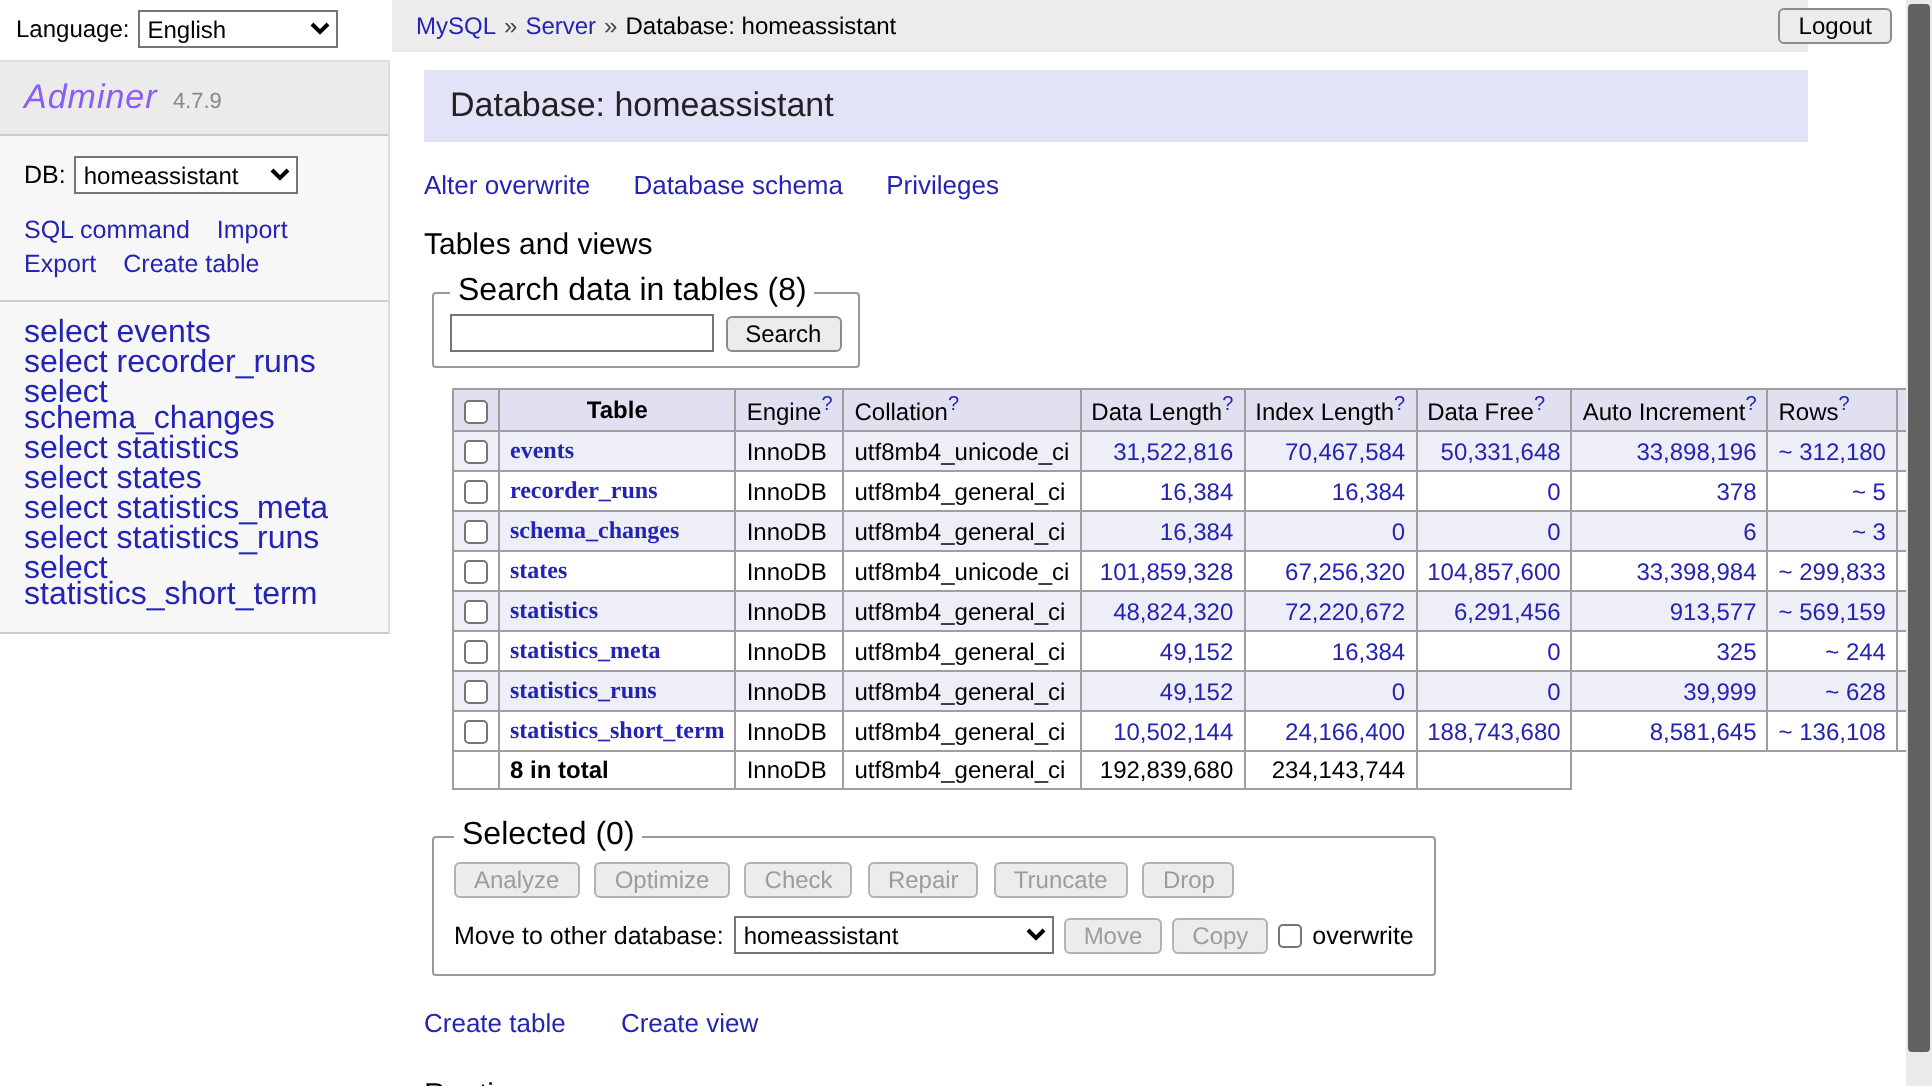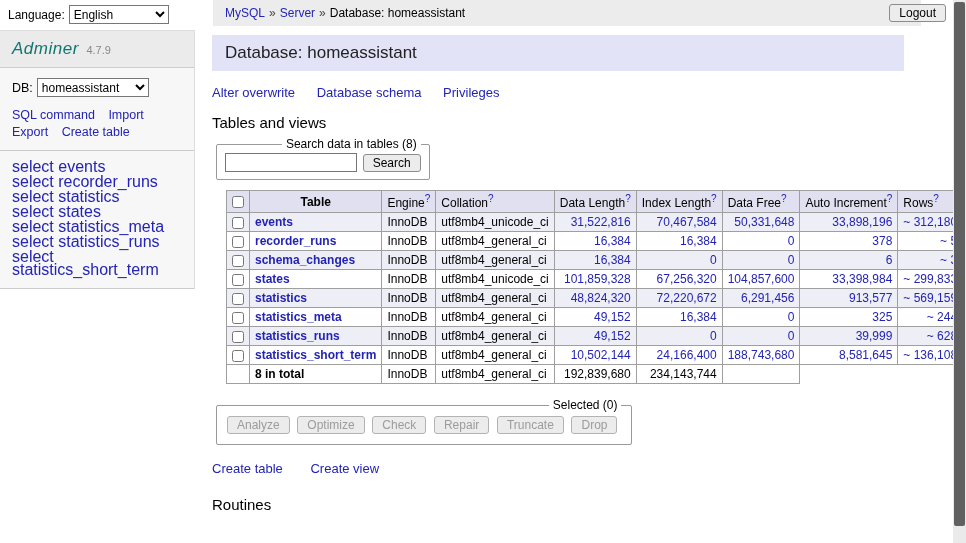--- a/index.html
+++ b/index.html
@@ -18,35 +18,35 @@
   button:disabled { color:#9c9c9c; border-color:#b3b3b3; background:#ececec; }
   input[type=text] { border:1px solid #767676; height:19px; font-size:12px; padding:0 3px; background:#fff; }
   input[type=checkbox] { width:12px; height:12px; vertical-align:middle; }
 
   
   #lang-bar { position:absolute; top:0; left:0; width:190px; height:30px; padding:5px 8px; font-size:12px; }
   #lang-bar select { width:100px; margin-left:4px; }
 
   
   #breadcrumb {
-    position:absolute; left:213px; top:0; width:708px; height:26px;
+    position:absolute; left:196px; top:0; width:708px; height:26px;
     background:var(--breadcrumb-bg,#ececec); padding:6px 12px; font-size:12px;
   }
   #breadcrumb .sep { color:#444; margin:0 4px; }
 
   #logout { position:absolute; top:4px; right:20px; }
 
   
   #sidebar {
     position:absolute; left:0; top:30px; width:195px;
     background:var(--sidebar-bg,#f7f7f7);
     border-bottom:1px solid #ccc; border-right:1px solid #ddd;
   }
   .brand { background:var(--brand-bg,#ebebeb); border-top:1px solid #ddd; border-bottom:1px solid #ccc; padding:8px 12px; }
-  .brand-name { font-style:italic; font-size:17px; color:#0f766e; letter-spacing:.5px; }
+  .brand-name { font-style:italic; font-size:17px; color:#8b5cf6; letter-spacing:.5px; }
   .brand-ver { font-size:11px; color:#888; margin-left:4px; }
   .dbrow { padding:10px 12px 4px; font-size:12.5px; }
   .dbrow select { width:112px; margin-left:4px; }
   .quick { padding:6px 12px 9px; border-bottom:1px solid #ccc; font-size:12.5px; line-height:17px; }
   .quick a { margin-right:10px; }
   .tlinks { padding:8px 12px 11px; font-size:16px; }
   .tlinks a { display:block; line-height:13px; padding:1px 0; }
 
   
   #scrollbar { position:absolute; right:0; top:0; width:13px; height:543px; background:#eaeaea; }
@@ -58,34 +58,34 @@
     margin-top:9px; background:var(--h2-bg,#e3e3f8);
     padding:8px 13px; font-size:17px; font-weight:400; color:#222;
   }
   .db-actions { margin-top:14px; font-size:13px; }
   .db-actions a { margin-right:18px; }
   #main h3 { font-size:15px; font-weight:400; color:#000; }
   #tables-heading { margin-top:14px; }
   #routines-heading { margin-top:20px; }
 
   fieldset { display:inline-block; border:1px solid #999; border-radius:2px; }
-  legend { font-size:12px; padding:0 4px;text-align:right; }
+  legend { font-size:16px; padding:0 4px; }
   #search-fieldset { margin:6px 0 0 4px; padding:2px 8px 7px; }
   #search-fieldset input { width:132px; }
   #search-fieldset button { margin-left:2px; }
 
   
   #tables-table { margin:10px 0 0 14px; border-collapse:collapse; font-size:12px; }
   #tables-table th, #tables-table td { border:1px solid #9f9f9f; padding:2px 5px; height:17px; white-space:nowrap; }
   #tables-table thead th, #tables-table thead td { background:var(--thead-bg,#e0e0f0); }
   .h-name { font-weight:bold; text-align:center; min-width:118px; }
   .h { font-weight:400; text-align:left; }
   .h sup a { font-size:10px; }
   #tables-table tbody th { font-weight:normal; text-align:left; background:transparent; }
-  .c-name a { font-weight:bold; }
+  .c-name a { font-weight:bold;font-family:Liberation Serif, serif; }
   .num { text-align:right; min-width:62px; }
   .c-check { text-align:center; padding:2px 3px; width:20px; }
   .c-engine { min-width:42px;margin-left:33px; }
   .c-coll { min-width:92px; }
   .c-comment { min-width:54px; }
   tr.odd { background:var(--odd-bg,#eeeef6); }
   #total-row .t-name { font-weight:bold; }
   #total-row .nb { border:none; background:#fff; }
 
   
@@ -124,20 +124,21 @@
       <a>Import</a>
     </div>
     <div>
       <a>Export</a>
       <a>Create table</a>
     </div>
   </div>
   <div class="tlinks">
     <a>select events</a>
     <a>select recorder_runs</a>
+    <a>select schema_changes</a>
     <a>select statistics</a>
     <a>select states</a>
     <a>select statistics_meta</a>
     <a>select statistics_runs</a>
     <a>select statistics_short_term</a>
   </div>
 </div>
 
 <div id="main">
   <h2>Database: homeassistant</h2>
@@ -290,20 +291,28 @@
   <fieldset id="selected-fieldset">
     <legend>Selected (0)</legend>
     <div class="btn-row">
       <button disabled="">Analyze</button>
       <button disabled="">Optimize</button>
       <button disabled="">Check</button>
       <button disabled="">Repair</button>
       <button disabled="">Truncate</button>
       <button disabled="">Drop</button>
     </div>
+    <div class="move-row">
+      <span>Move to other database:</span>
+      <select><option>homeassistant</option></select>
+      <button disabled="">Move</button>
+      <button disabled="">Copy</button>
+      <input type="checkbox" style="">
+      <span>overwrite</span>
+    </div>
   </fieldset>
 
   <div class="create-links">
     <a>Create table</a>
     <a>Create view</a>
   </div>
 
   <h3 id="routines-heading">Routines</h3>
   
 

